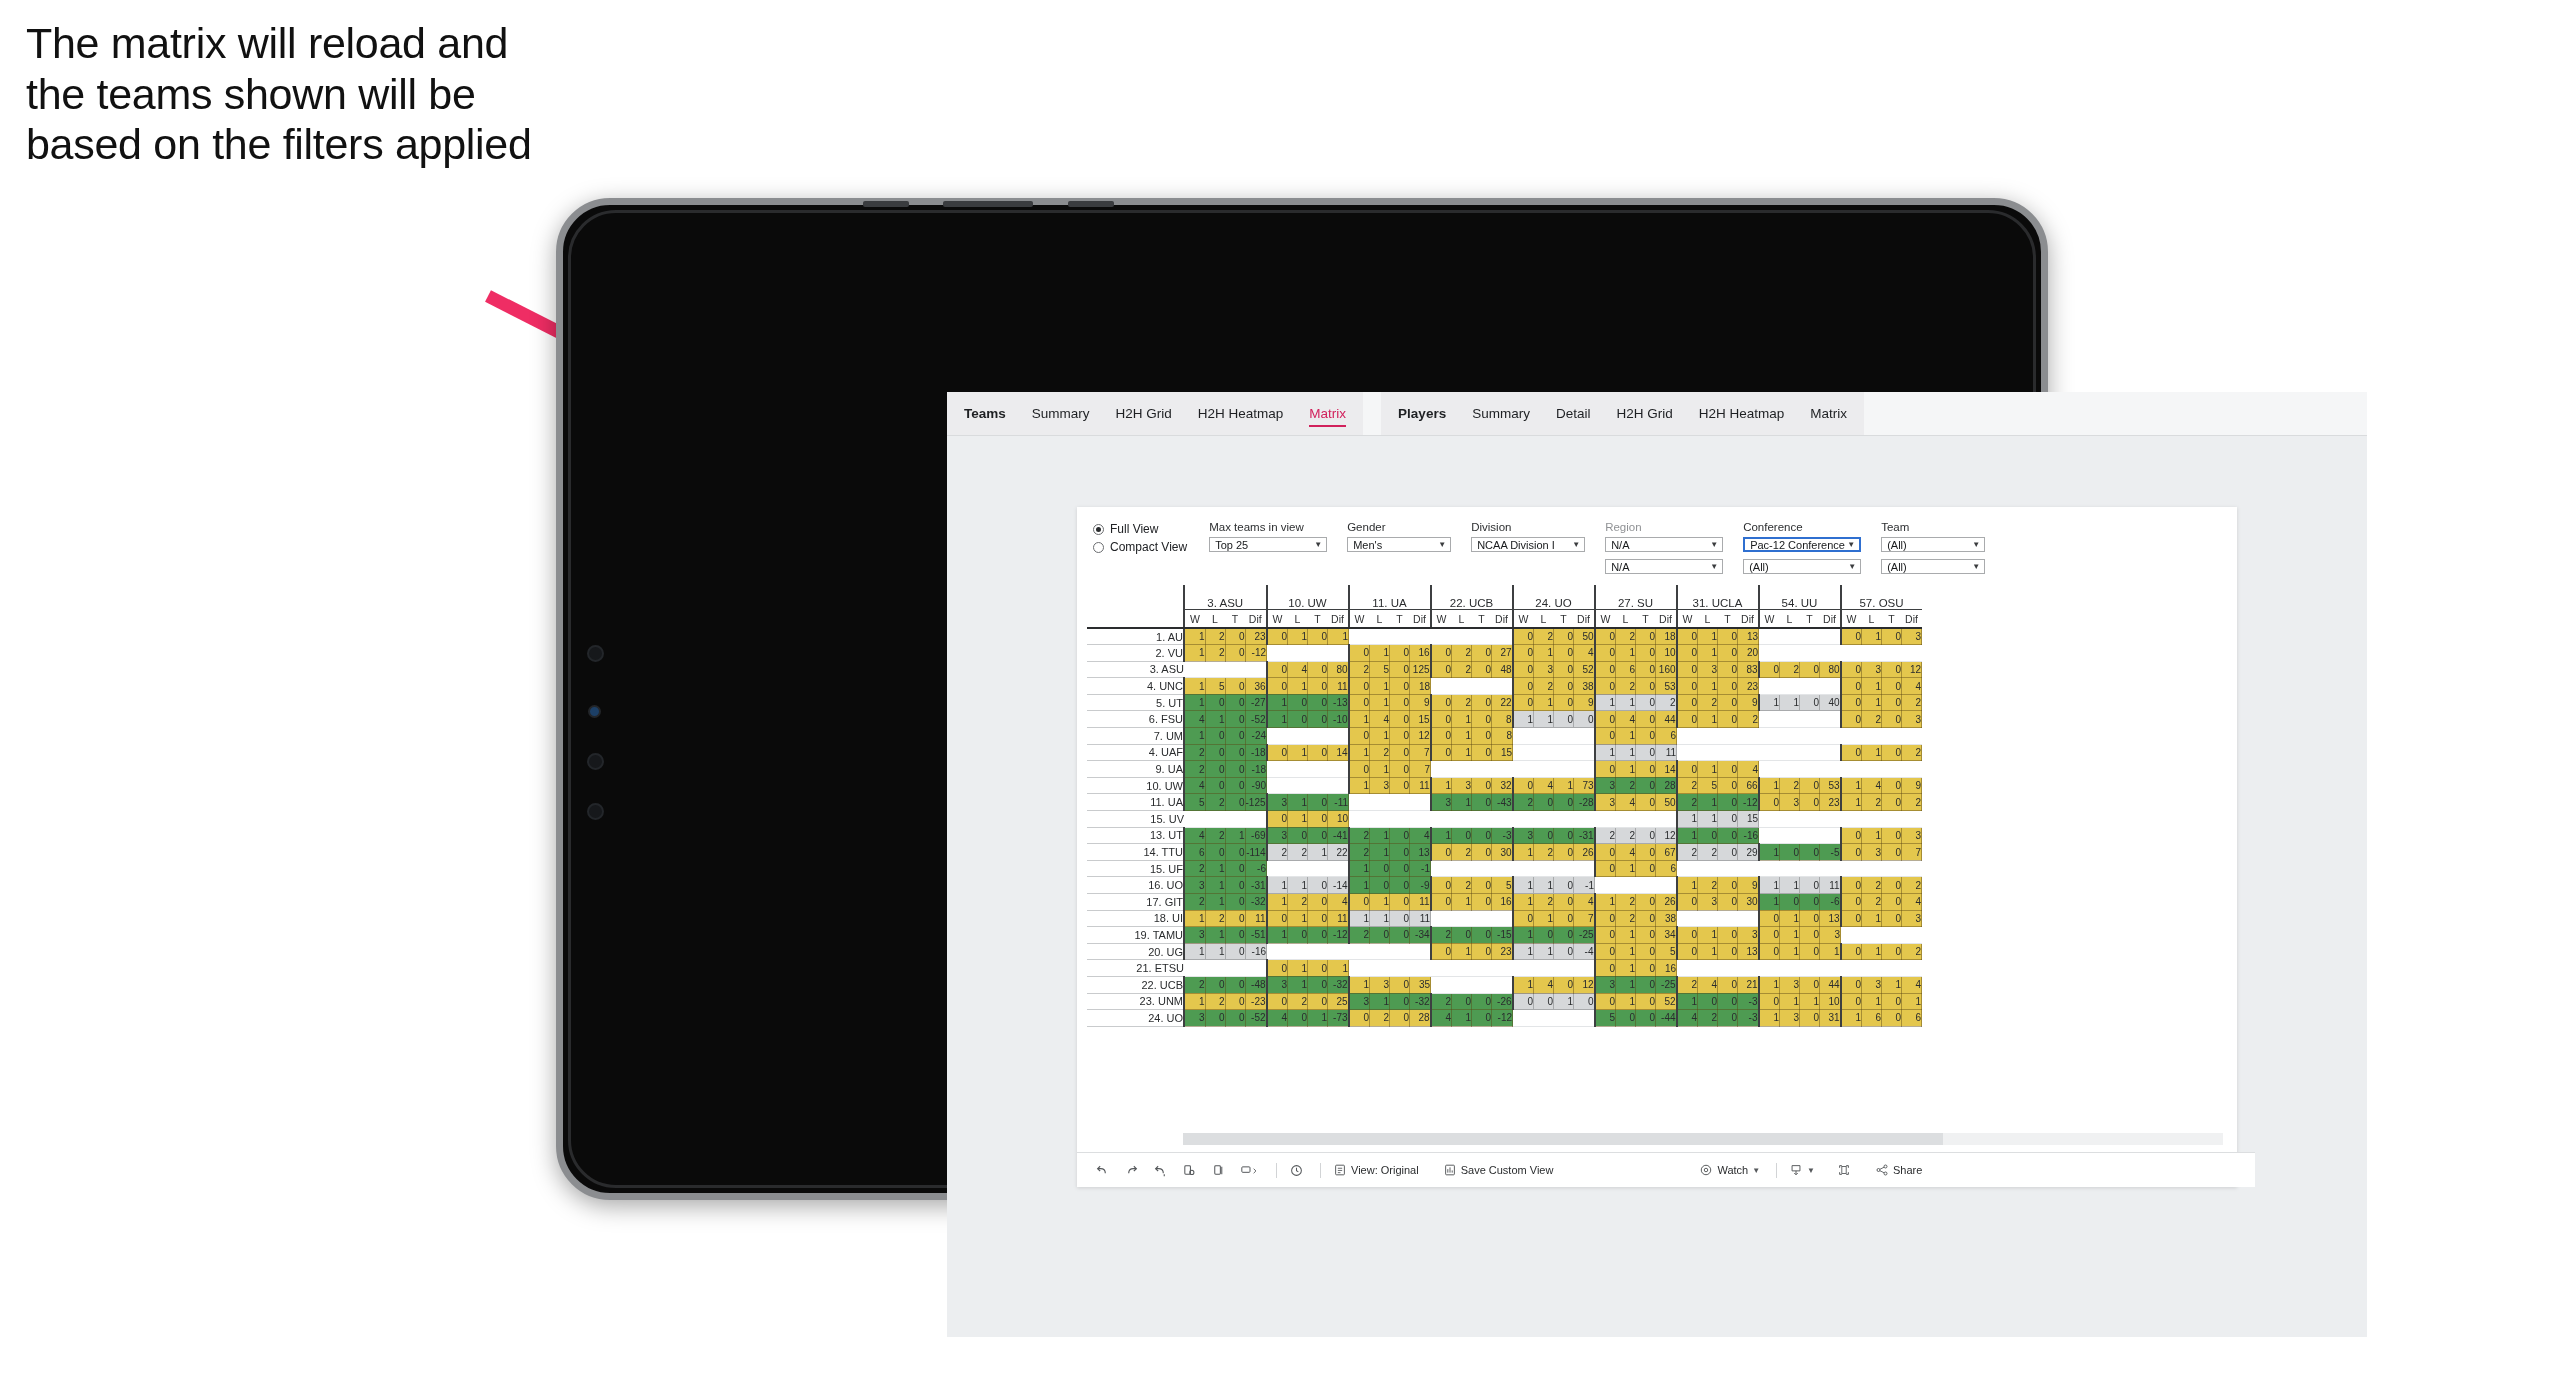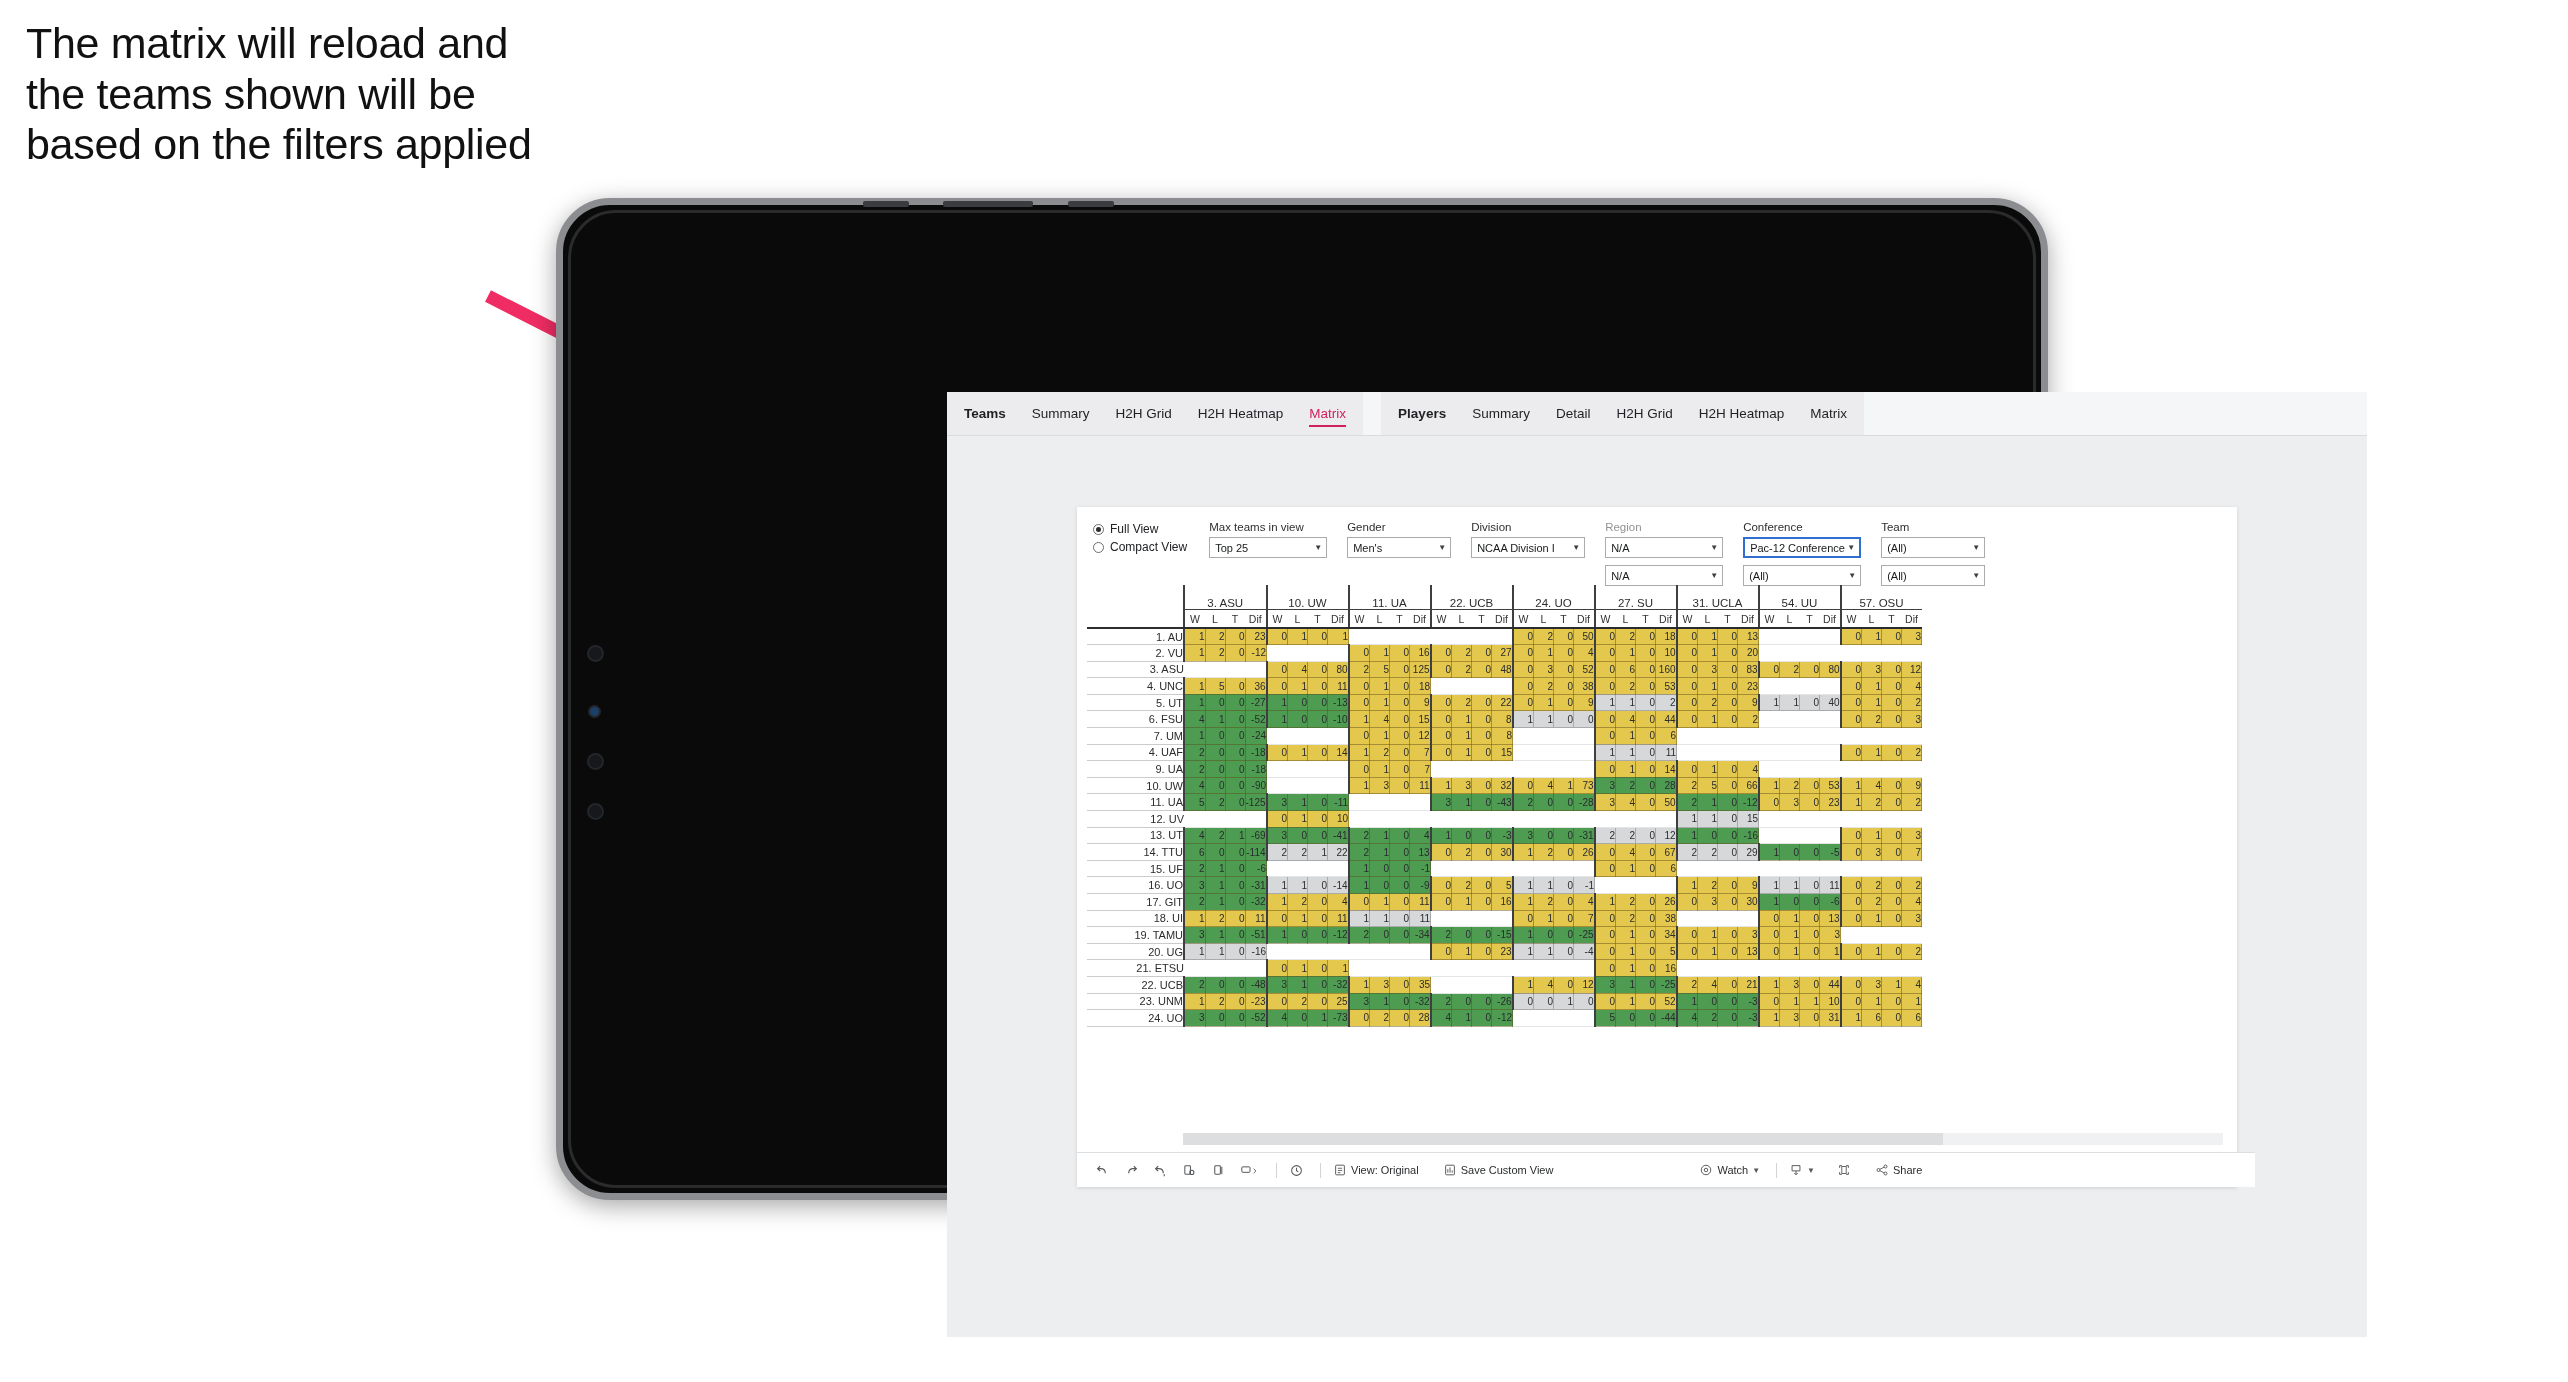--- a/index.html
+++ b/index.html
@@ -65,21 +65,21 @@
 
   
   #vizcard{position:absolute;left:130px;top:115px;width:1160px;height:680px;
            background:#fff;box-shadow:0 1px 4px rgba(0,0,0,.13);}
 
   
   .filters{display:flex;padding:14px 0 0 16px;gap:0;align-items:flex-start;}
   .fgrp{margin-right:20px;}
   .flab{font-size:11.5px;color:#2d2f31;margin-bottom:3px;height:13px;}
   .flab.mut{color:#909295;}
-  .fsel{height:21px;border:1px solid #a9abad;background:#fff;font-size:11px;
+  .fsel{height:15px;border:1px solid #a9abad;background:#fff;font-size:11px;
         color:#17191b;display:flex;align-items:center;padding-left:5px;
         position:relative;box-sizing:border-box;}
   .fsel.hi{border:2px solid #2f6fd0;}
   .fsel .cv{white-space:nowrap;overflow:hidden;}
   .fsel .car{position:absolute;right:4px;font-size:8px;color:#3a3c3e;}
   .radios{margin-right:22px;padding-top:1px;}
   .rrow{display:flex;align-items:center;font-size:12px;color:#202225;margin-bottom:4px;}
   .rdot{width:11px;height:11px;border-radius:50%;border:1px solid #6b6d70;
         margin-right:6px;box-sizing:border-box;background:#fff;position:relative;}
   .rdot.on:after{content:"";position:absolute;left:2px;top:2px;width:5px;height:5px;
@@ -711,21 +711,21 @@
                 <td class="c y gs">0</td>
                 <td class="c y">3</td>
                 <td class="c y">0</td>
                 <td class="c y">23</td>
                 <td class="c y gs">1</td>
                 <td class="c y">2</td>
                 <td class="c y">0</td>
                 <td class="c y">2</td>
               </tr>
               <tr>
-                <td class="rowlab">12. UV</td>
+                <td class="rowlab">15. UV</td>
                 <td class="c e gs"></td>
                 <td class="c e"></td>
                 <td class="c e"></td>
                 <td class="c e"></td>
                 <td class="c y gs">0</td>
                 <td class="c y">1</td>
                 <td class="c y">0</td>
                 <td class="c y">10</td>
                 <td class="c e gs"></td>
                 <td class="c e"></td>

